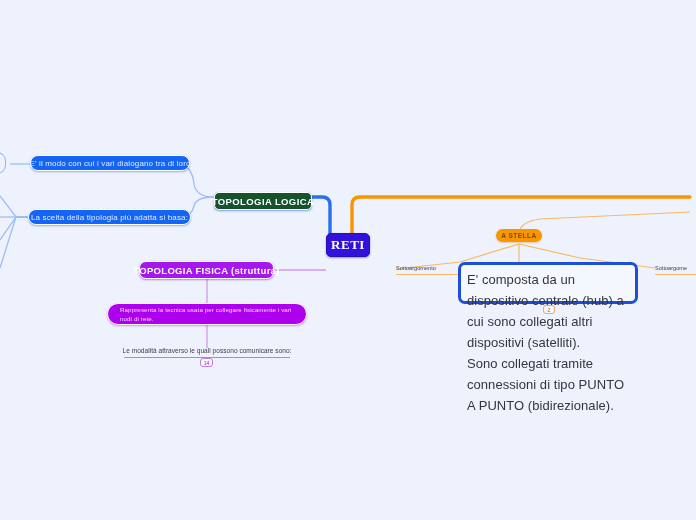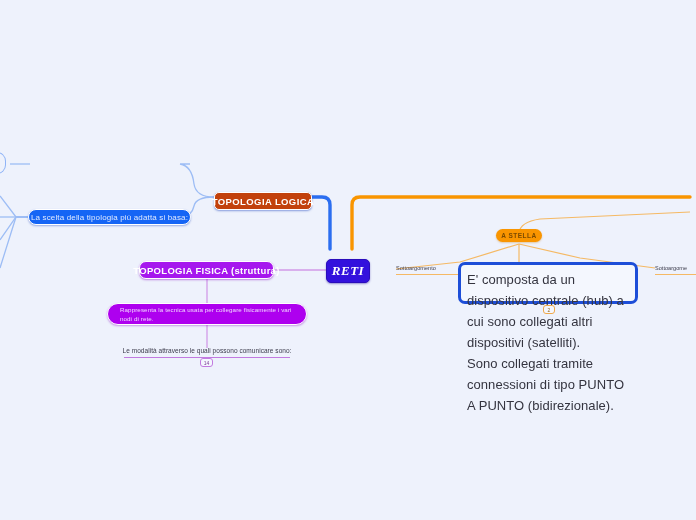--- a/index.html
+++ b/index.html
@@ -46,21 +46,21 @@
     font-weight: bold;
     font-size: 13px;
     letter-spacing: 0.5px;
     border-radius: 5px;
     border: 1px solid #2a0dbb;
     box-shadow: 0 1px 2px rgba(40, 20, 160, 0.45);
   }
 
   
   .topic-blue {
-    background: #c2410c;
+    background: #14532d;
     color: #ffffff;
     font-weight: bold;
     font-size: 9.5px;
     letter-spacing: 0.4px;
     border-radius: 5px;
     border: 1.5px solid #ffffff;
     box-shadow: 0 1px 2px rgba(30, 70, 190, 0.5);
   }
 
   
@@ -203,24 +203,25 @@
 
     <path d="M519 233 Q520 222 540 219 L690 212" fill="none" stroke="#f5b964" stroke-width="1.2"></path>
 
     <path d="M519 244 L519 264" fill="none" stroke="#f5b964" stroke-width="1.2"></path>
     <path d="M519 244 L460 262 L396 269" fill="none" stroke="#f5b964" stroke-width="1.2"></path>
     <path d="M519 244 L580 258 L655 268" fill="none" stroke="#f5b964" stroke-width="1.2"></path>
   </svg>
 
   <div class="edge-stub" style="left:-8px; top:152px; width:14px; height:22px;"></div>
 
-  <div class="node root-node" style="left:326px; top:259px; width:44px; height:24px;font-style:italic;">RETI</div>
+  <div class="node root-node" style="left:326px; top:233px; width:44px; height:24px;">RETI</div>
 
   <div class="node topic-blue" style="left:214px; top:192px; width:98px; height:18px;">TOPOLOGIA LOGICA</div>
 
+  <div class="node sub-blue" style="left:30px; top:155px; width:160px; height:16px;">E' il modo con cui i vari dialogano tra di loro</div>
 
   <div class="node topic-purple" style="left:139px; top:261px; width:135px; height:18px;">TOPOLOGIA FISICA (struttura)</div>
 
   <div class="node sub-blue" style="left:28px; top:209px; width:163px; height:16px;">La scelta della tipologia più adatta si basa:</div>
 
   <div class="node sub-purple" style="left:107px; top:303px; width:200px; height:22px;">Rappresenta la tecnica usata per collegare fisicamente i vari nodi di rete.</div>
 
   <div class="node text-underline-purple" style="left:124px; top:345px; width:166px; height:13px;">Le modalità attraverso le quali possono comunicare sono:</div>
 
   <div class="badge badge-purple" style="left:200px; top:358px; width:13px; height:9px;">14</div>

